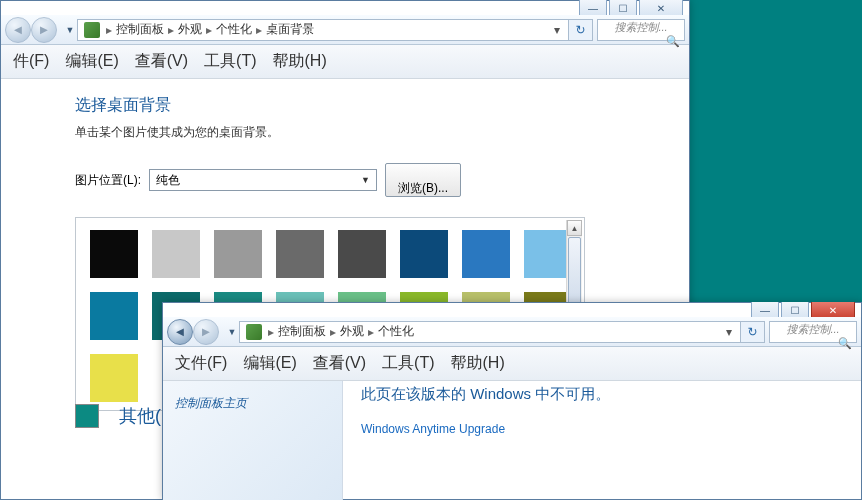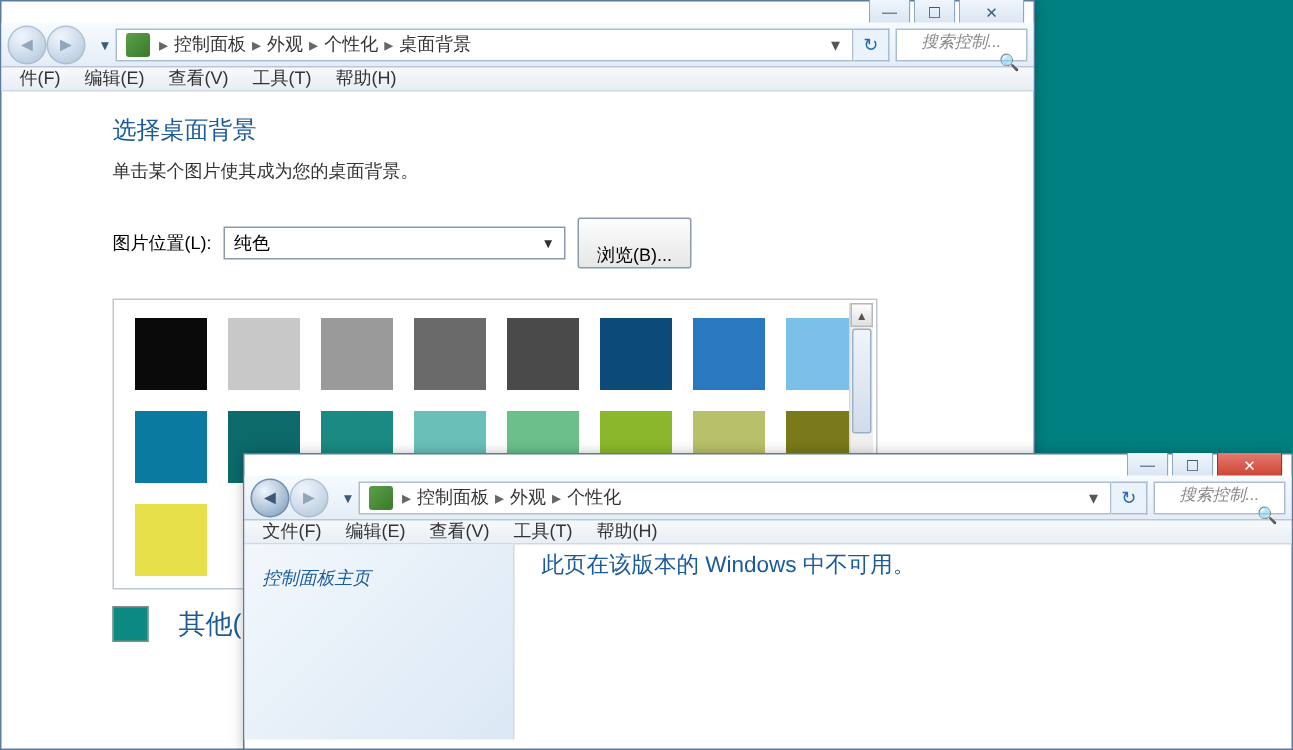--- a/index.html
+++ b/index.html
@@ -23,21 +23,21 @@
 .breadcrumbs { flex: 1; height: 22px; background: #fff; border: 1px solid #aabccf; display: flex; align-items: center; padding: 0 2px; font-size: 12px; color: #333; }
 .bc-icon { width: 16px; height: 16px; background: linear-gradient(135deg,#5aa04a,#3a7a2a); margin: 0 4px; border-radius: 2px; }
 .bc-seg { padding: 0 2px; }
 .bc-sep { color: #666; padding: 0 2px; }
 .bc-dd { margin-left: auto; color: #555; padding: 0 6px; }
 
 .refresh { width: 24px; height: 22px; background: #eaf2fb; border: 1px solid #aabccf; border-left: none; color: #2a6aa8; display: flex; align-items: center; justify-content: center; font-size: 12px; }
 .search { width: 88px; height: 22px; background: #fff; border: 1px solid #aabccf; margin-left: 4px; display: flex; align-items: center; padding: 0 4px; font-size: 11px; color: #888; font-style: italic; flex-direction: column; }
 .search .mag { margin-left: auto; font-style: normal; color: #5a7ca0; }
 
-.menu-bar { height: 16px; background: linear-gradient(#f7f9fc,#e8eef5); border-bottom: 1px solid #d0d8e0; display: flex; align-items: center; padding: 0 4px; font-size: 12px; color: #333; margin-top: 14px; }
+.menu-bar { height: 34px; background: linear-gradient(#f7f9fc,#e8eef5); border-bottom: 1px solid #d0d8e0; display: flex; align-items: center; padding: 0 4px; font-size: 16px; color: #333; margin-top: 14px; }
 .menu-item { padding: 2px 8px; cursor: default; }
 
 .content { padding: 16px 0 0 74px; }
 .hdr { color: #1a5a9a; font-size: 16px; margin-bottom: 8px; }
 .sub { font-size: 12px; color: #333; margin-bottom: 22px; }
 
 .row-inline { display: flex; align-items: center; gap: 8px; font-size: 12px; margin-bottom: 20px; }
 .combo { width: 228px; height: 22px; background: #fff; border: 1px solid #8a9aaa; display: flex; align-items: center; padding: 0 6px; font-size: 12px; }
 .combo .caret { margin-left: auto; font-size: 9px; color: #333; }
 .btn { height: 22px; padding: 16px 12px; background: linear-gradient(#fdfdfd,#e6e6e6); border: 1px solid #8a9aaa; border-radius: 2px; font-size: 12px; cursor: default; }
@@ -194,15 +194,16 @@
     <span class="menu-item">工具(T)</span>
     <span class="menu-item">帮助(H)</span>
   </div>
 
   <div class="w2-body">
     <div class="w2-side">
       <div>控制面板主页</div>
     </div>
     <div class="w2-main">
       <div class="w2-msg">此页在该版本的 Windows 中不可用。</div>
+      <div class="w2-link">Windows Anytime Upgrade</div>
     </div>
   </div>
 </div>
 
 </body></html>

